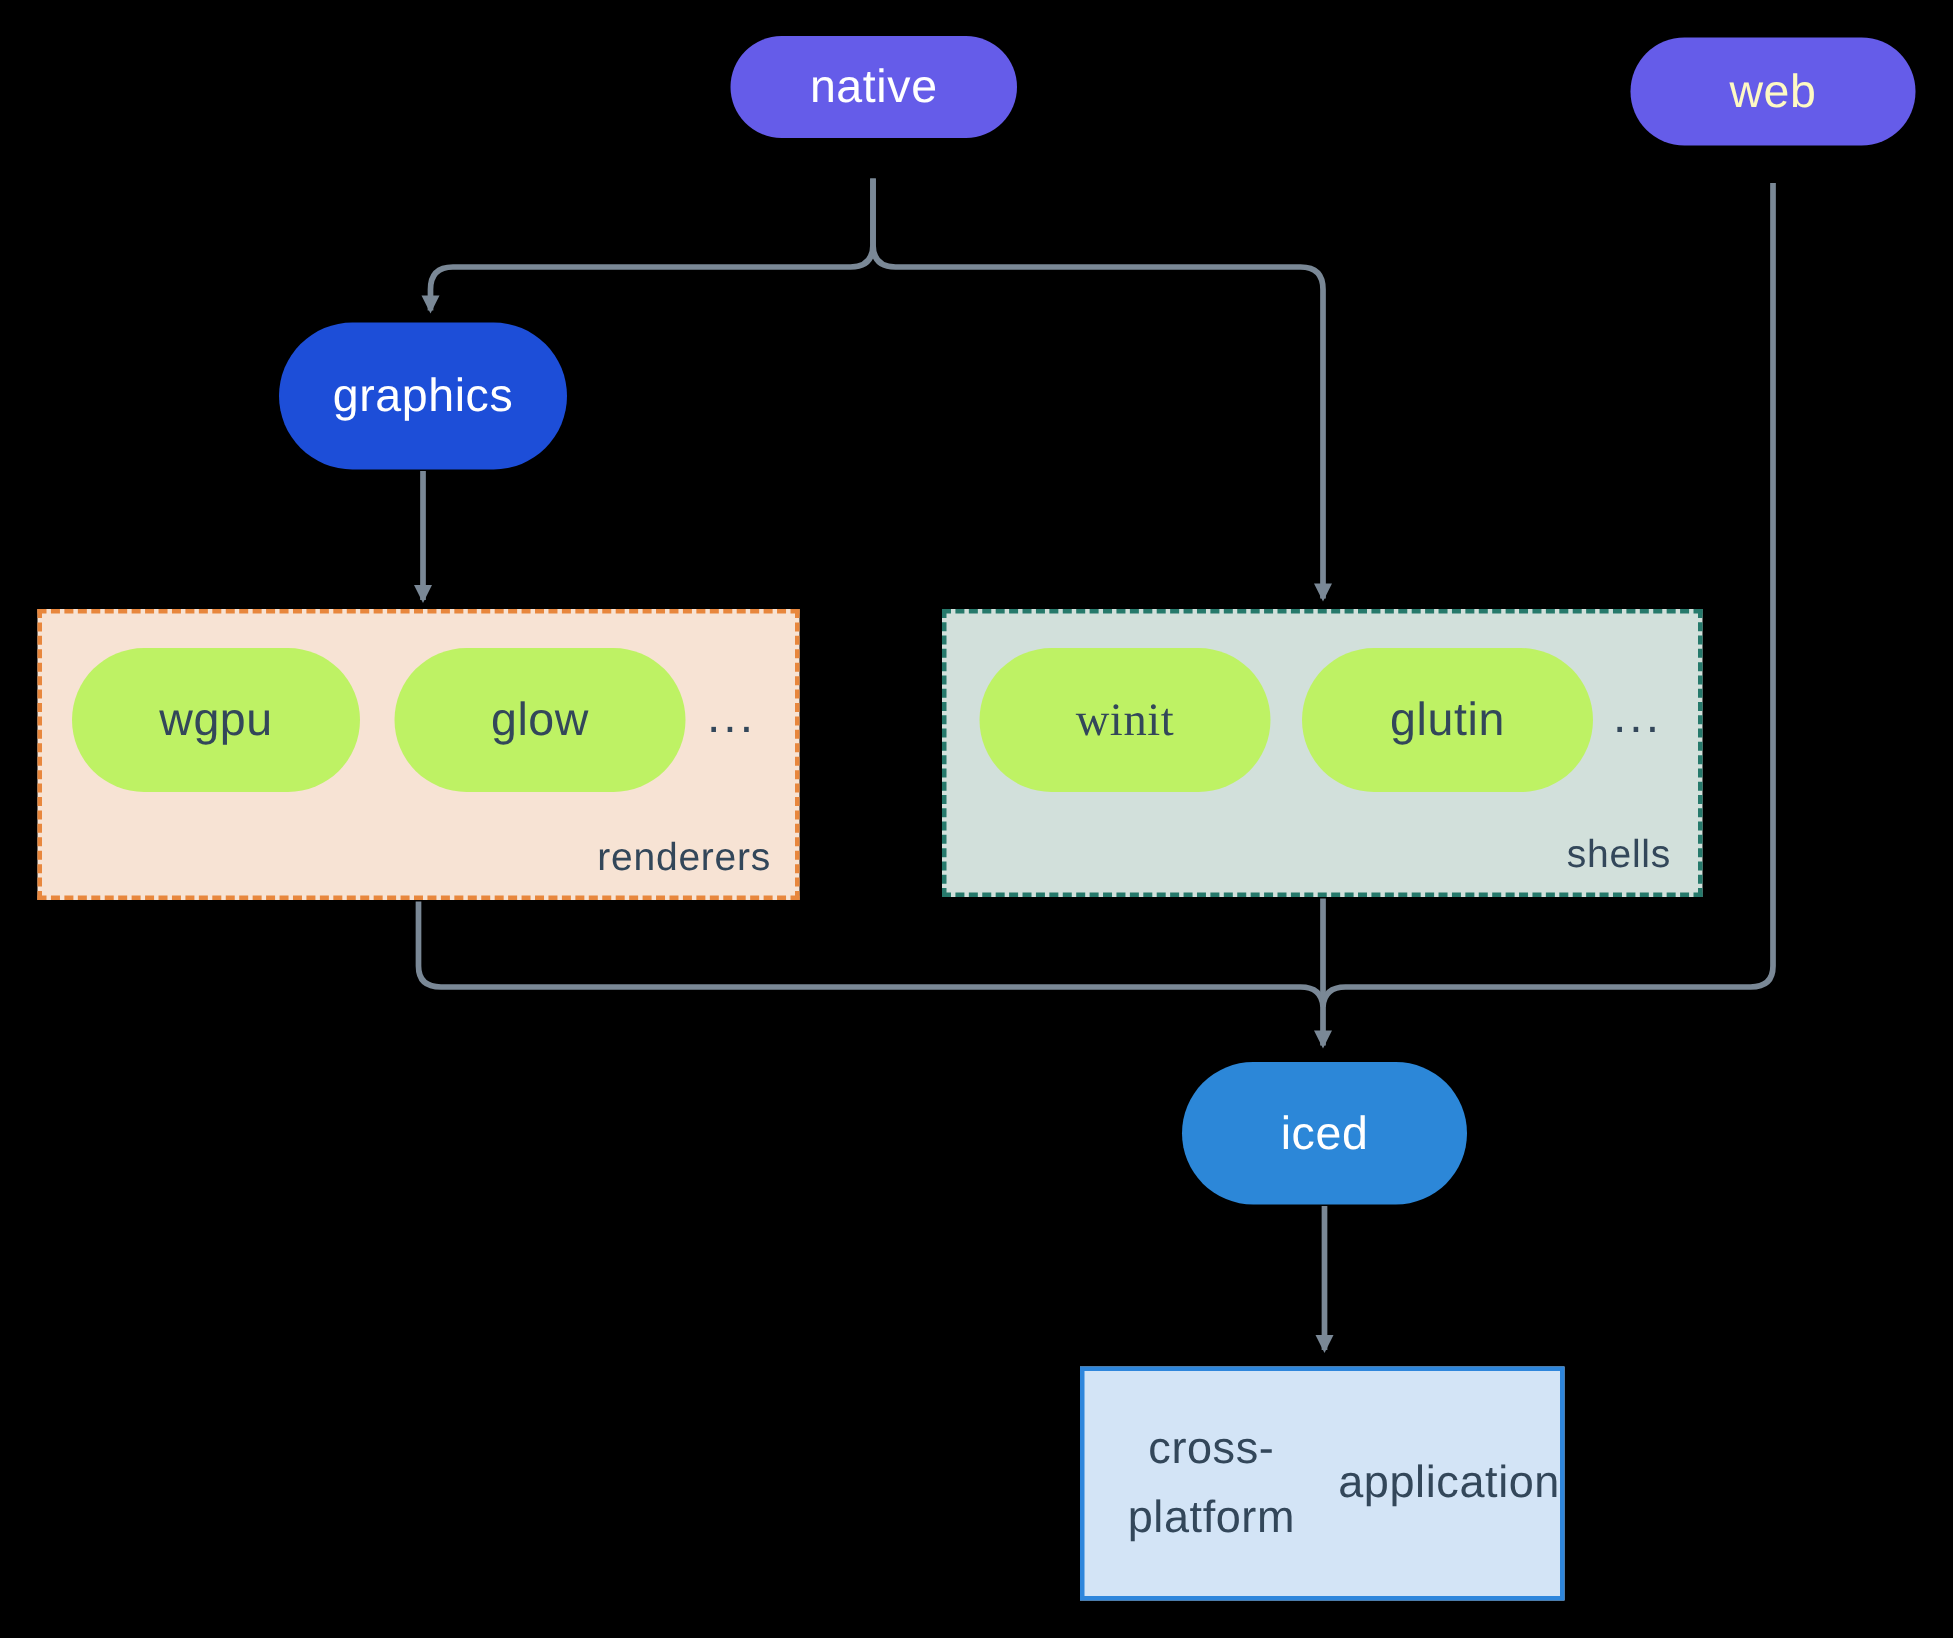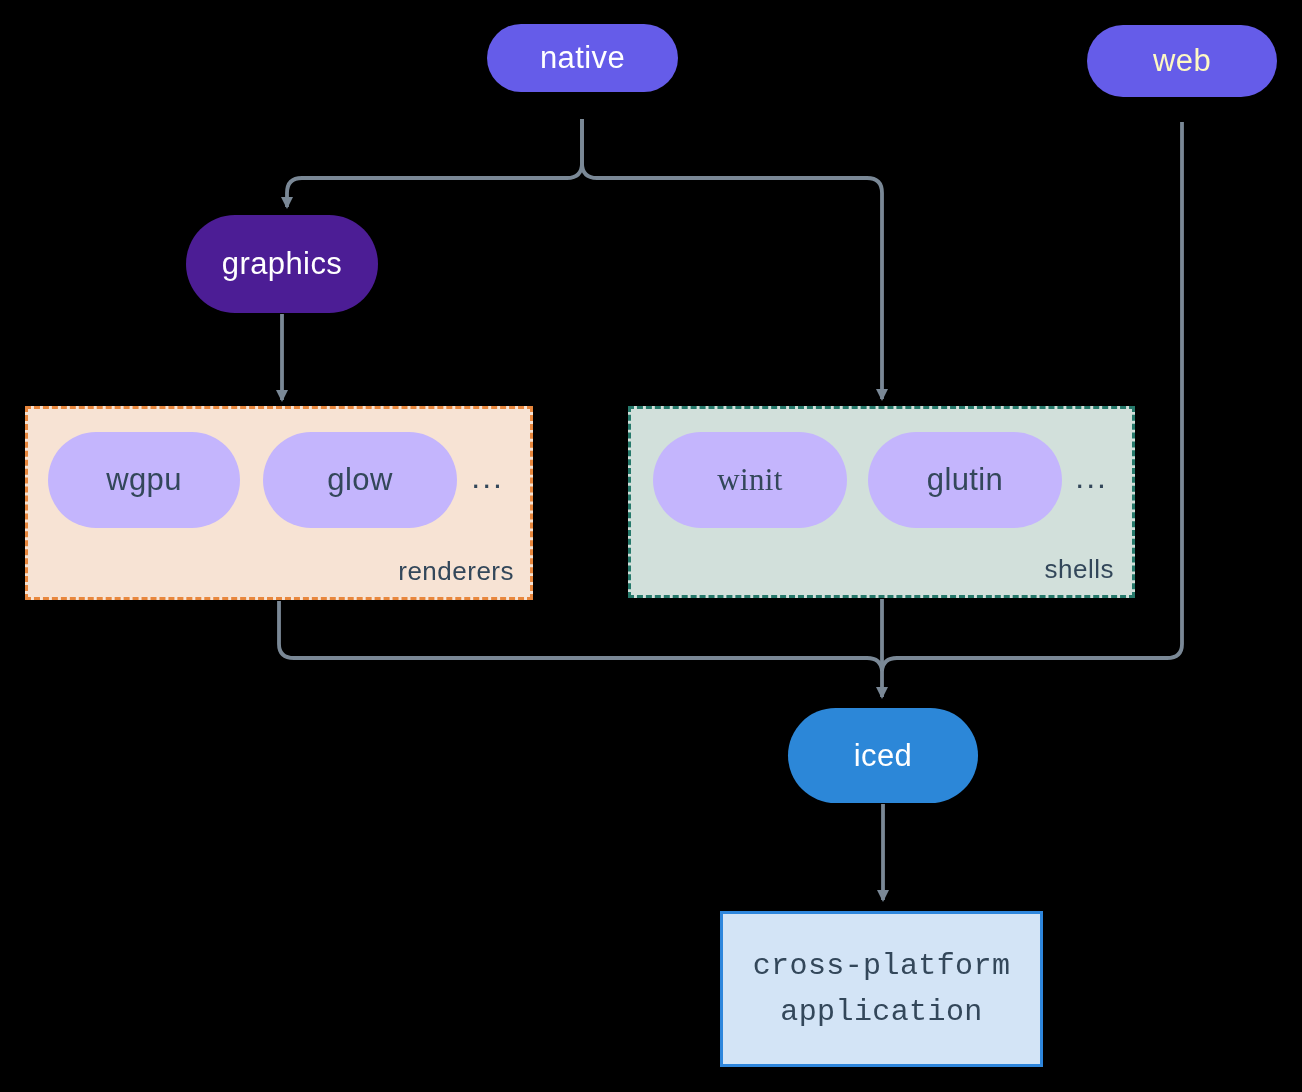--- a/index.html
+++ b/index.html
@@ -33,40 +33,40 @@
     position: absolute;
     display: flex;
     align-items: center;
     justify-content: center;
     border-radius: 60px;
     font-size: 31px;
     letter-spacing: 0.4px;
   }
   #native  { left: 487px;  top: 24px;  width: 191px; height: 68px; background: #655CE9; color: #FFFFFF; }
   #web     { left: 1087px; top: 25px;  width: 190px; height: 72px; background: #655CE9; color: #fef9c3; }
-  #graphics{ left: 186px;  top: 215px; width: 192px; height: 98px; background: #4c1d95; color: #FFFFFF; }
+  #graphics{ left: 186px;  top: 215px; width: 192px; height: 98px; background: #1d4ed8; color: #FFFFFF; }
   #iced    { left: 788px;  top: 708px; width: 190px; height: 95px; background: #2C87D8; color: #FFFFFF; }
 
   .group {
     position: absolute;
     box-sizing: border-box;
   }
   #renderers-group {
     left: 25px; top: 406px; width: 508px; height: 194px;
     background: #F7E3D4;
     border: 3px dashed #E8873D;
   }
   #shells-group {
     left: 628px; top: 406px; width: 507px; height: 192px;
     background: #D2E0DB;
     border: 3px dashed #26796B;
   }
   .white-pill {
     position: absolute;
-    background: #c4b5fd;
+    background: #bef264;
     color: #33475A;
     border-radius: 60px;
     display: flex;
     align-items: center;
     justify-content: center;
     font-size: 31px;
     letter-spacing: 0.4px;
   }
   #wgpu   { left: 20px;  top: 23px; width: 192px; height: 96px; }
   #glow   { left: 235px; top: 23px; width: 194px; height: 96px; }
@@ -92,28 +92,27 @@
   #shells-label    { right: 18px; bottom: 10px; }
 
   .appbox {
     position: absolute;
     left: 720px; top: 911px; width: 323px; height: 156px;
     box-sizing: border-box;
     background: #D3E4F6;
     border: 3px solid #2E86DC;
     color: #33475A;
     display: flex;
-    flex-direction: column;
+    flex-direction: row;
     align-items: center;
     justify-content: center;
     font-size: 30px;
     line-height: 1.55;
     letter-spacing: 0.4px;
     text-align: center;
-    font-family: Liberation Mono, monospace;
   }
 </style>
 </head>
 <body>
 
 <div class="canvas">
 
   <svg class="connectors" width="1302" height="1092" viewBox="0 0 1302 1092" aria-hidden="true">
     <defs>
       <marker id="arrow" viewBox="0 0 16 16" refX="12" refY="8" markerWidth="16" markerHeight="16" markerUnits="userSpaceOnUse" orient="auto-start-reverse">

